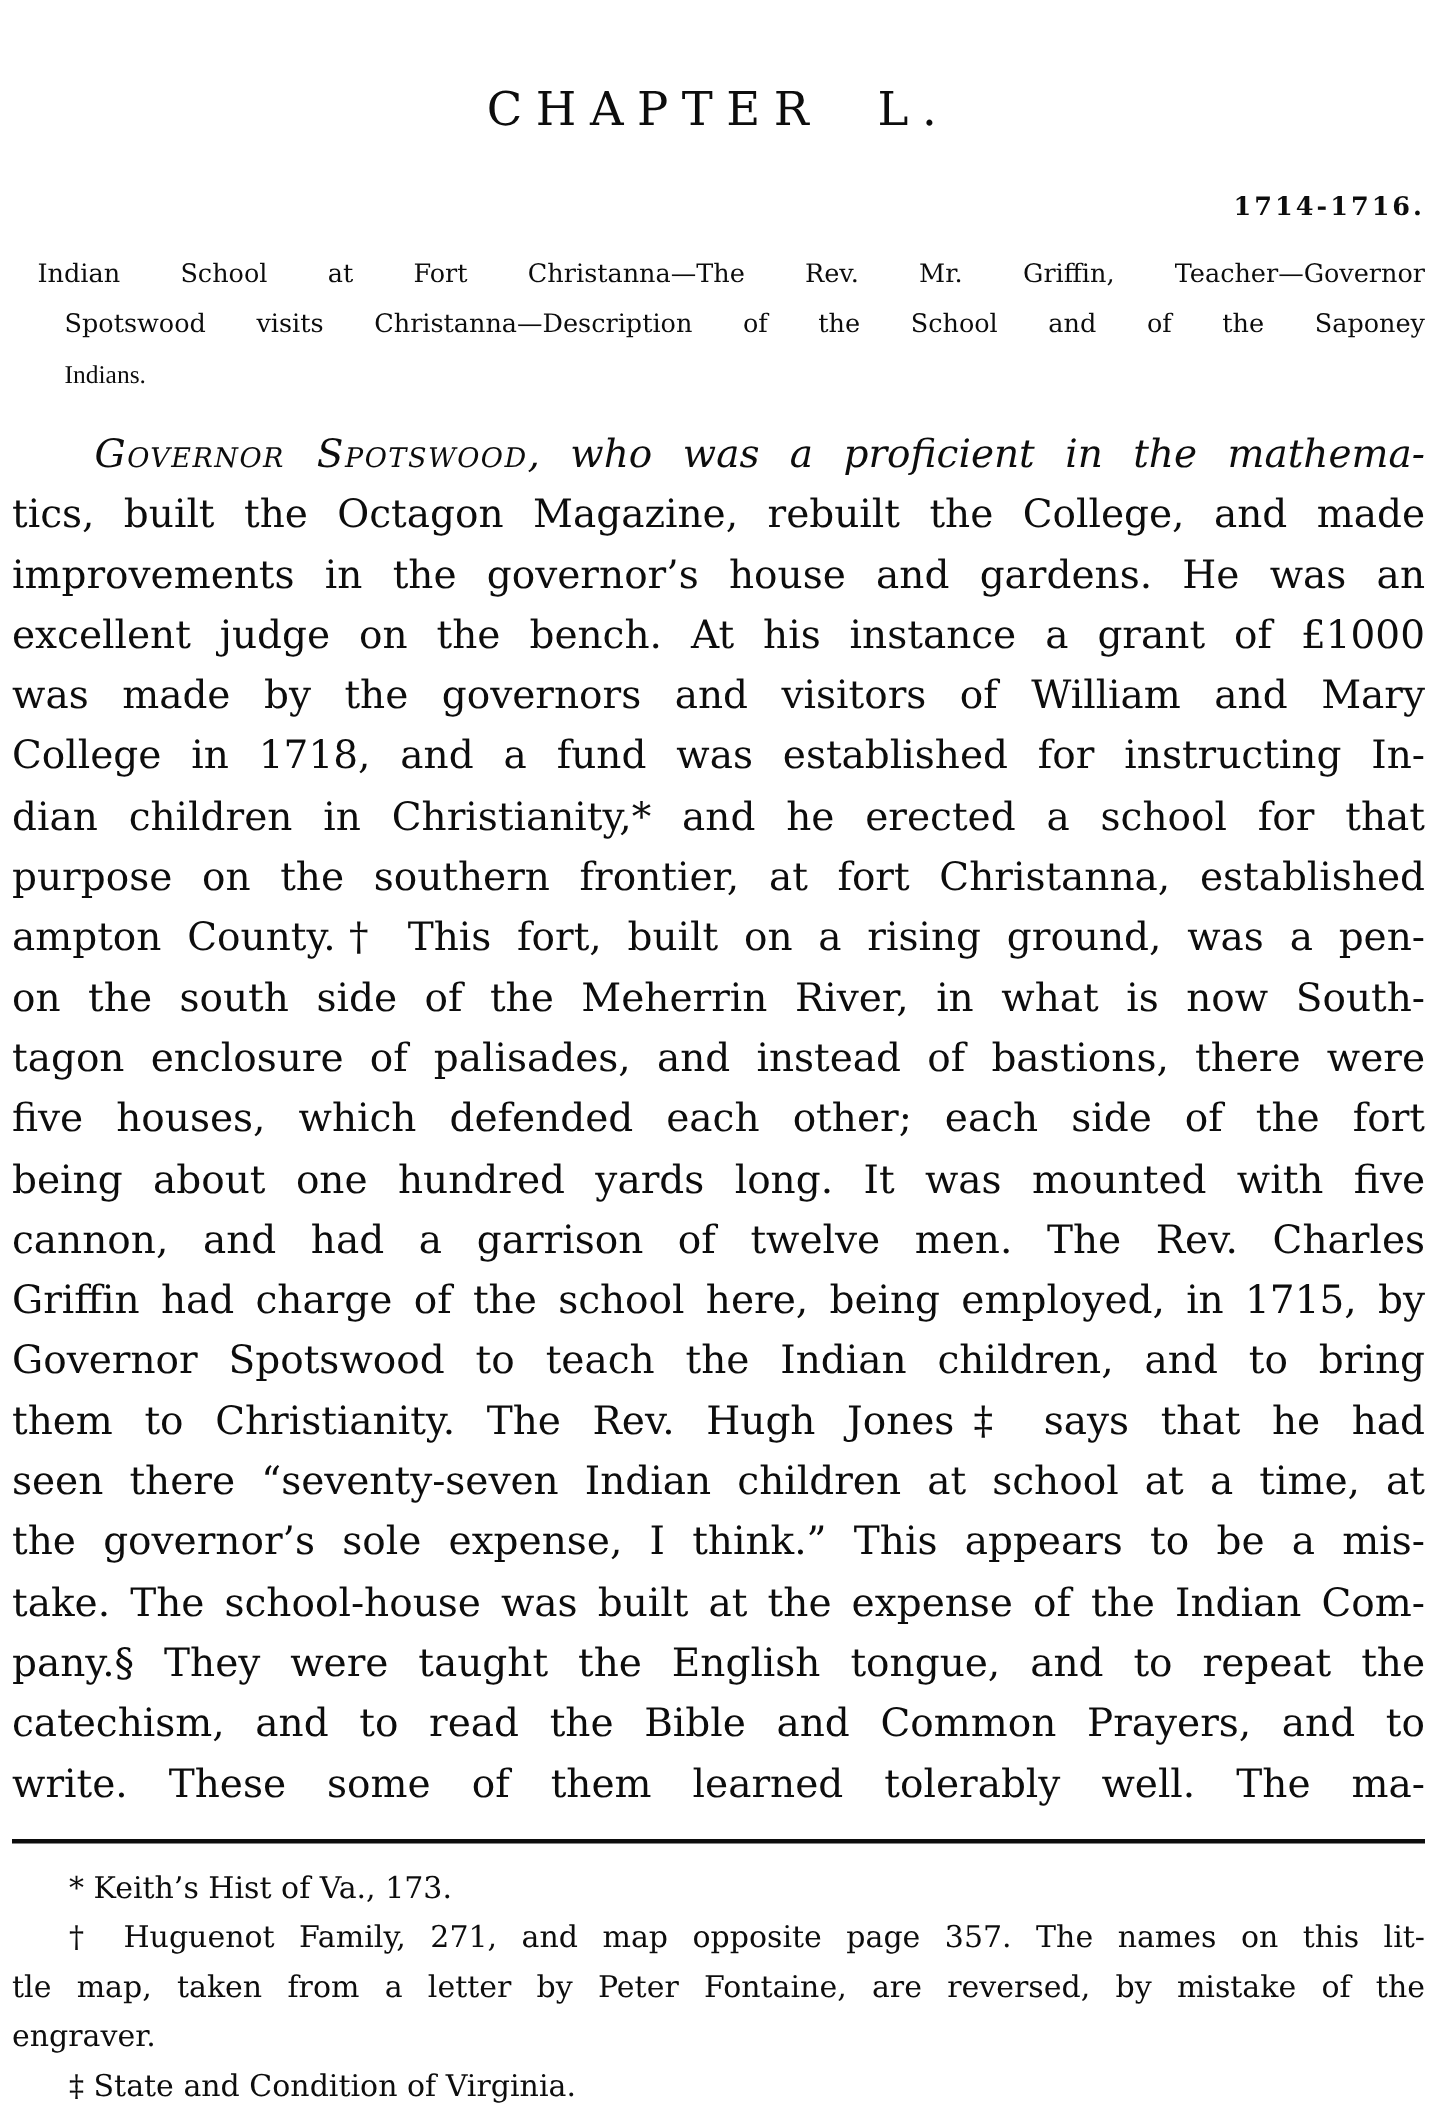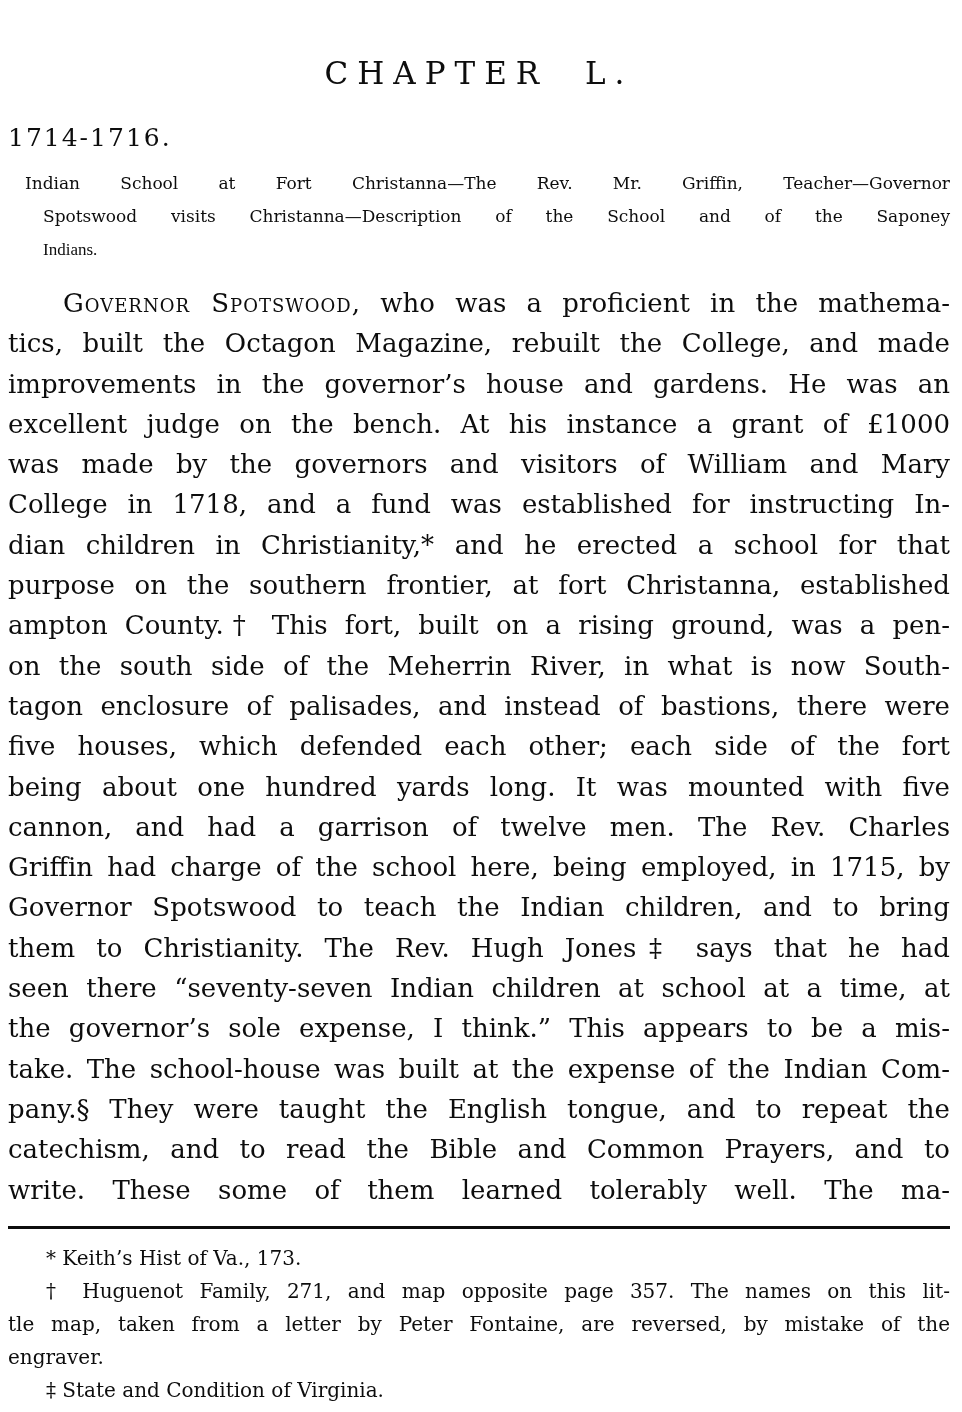--- a/index.html
+++ b/index.html
@@ -23,23 +23,23 @@
     margin: 14px 0 0 0;
     text-align: center;
     font-size: 31px;
     font-weight: normal;
     line-height: 36px;
     letter-spacing: 9px;
     word-spacing: 18px;
   }
   .date-range {
     margin: 34px 0 0 0;
-    text-align: left;
-    font-size: 25px;
-    font-weight: normal;
+    text-align: right;
+    font-size: 17px;
+    font-weight: bold;
     line-height: 26px;
     letter-spacing: 2px;
   }
   .summary {
     margin-top: 16px;
     font-size: 17px;
     line-height: 33px;
   }
   .summary-line {
     margin-left: 35px;
@@ -54,21 +54,21 @@
   }
   .body-text {
     margin-top: 17px;
     font-size: 26px;
     line-height: 40.3px;
   }
   .body-line, .body-first {
     text-align: justify;
     text-align-last: justify;
   }
-  .body-first { text-indent: 55px; }
+  .body-first { text-indent: 55px; font-style: italic; }
   .smallcaps { font-variant: small-caps; letter-spacing: 1px; }
   .footnote-divider {
     margin-top: 16px;
     height: 3px;
     background: #0d0d0d;
     border: none;
   }
   .footnotes {
     margin-top: 13px;
     font-size: 20px;

